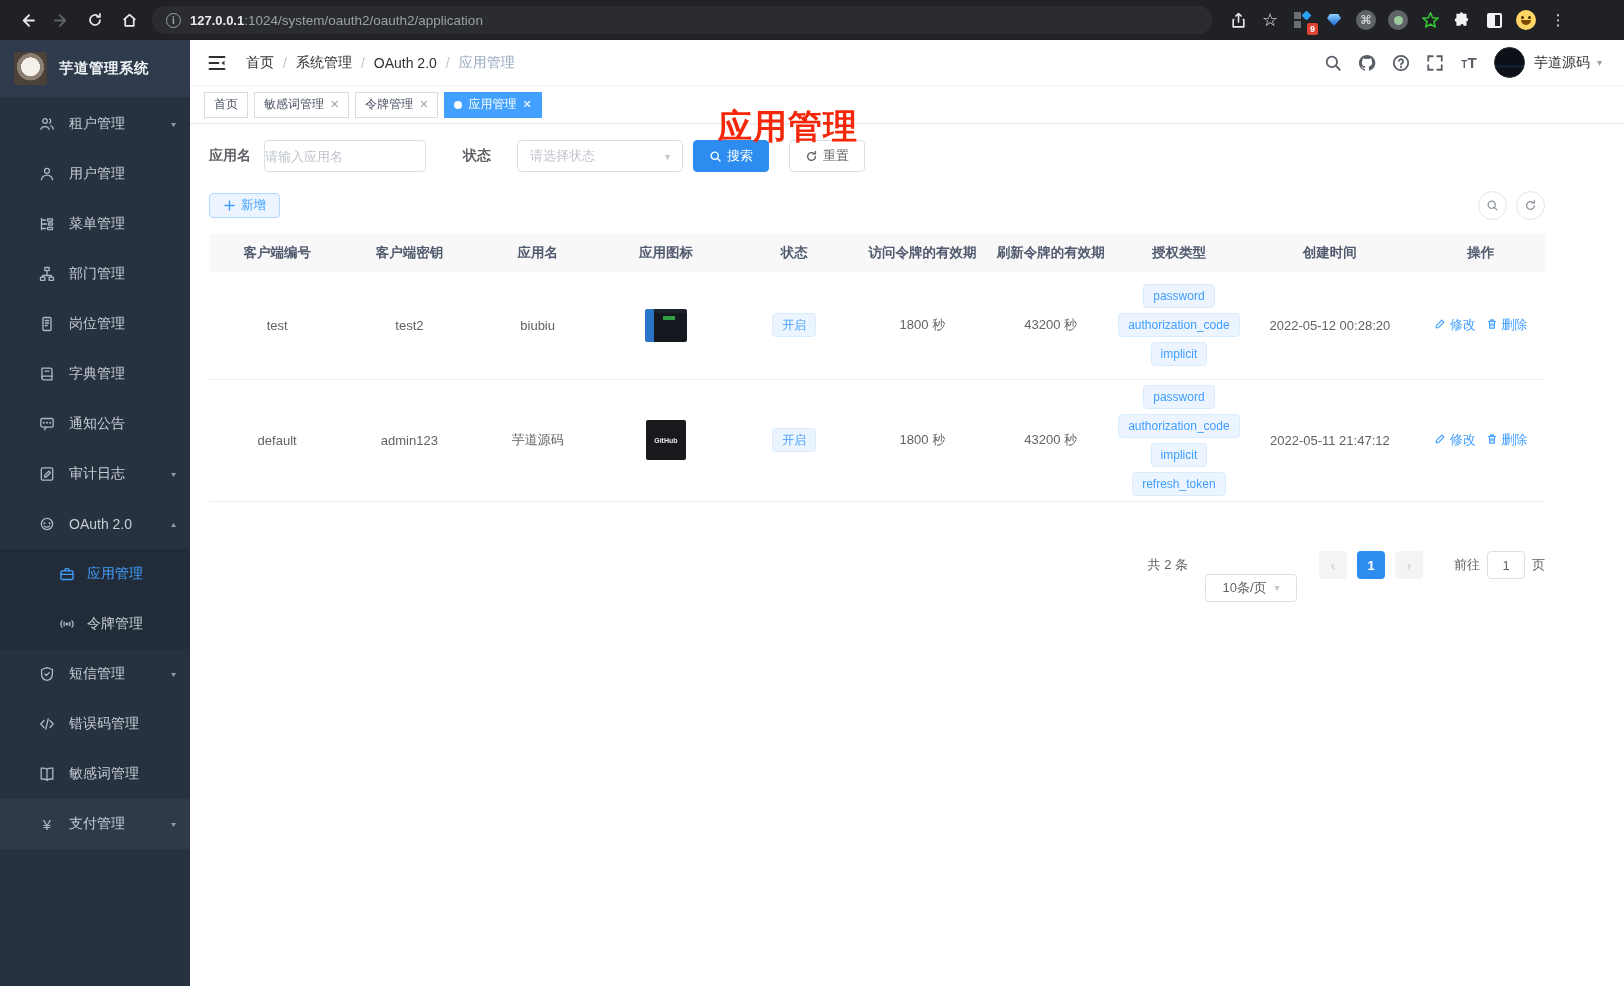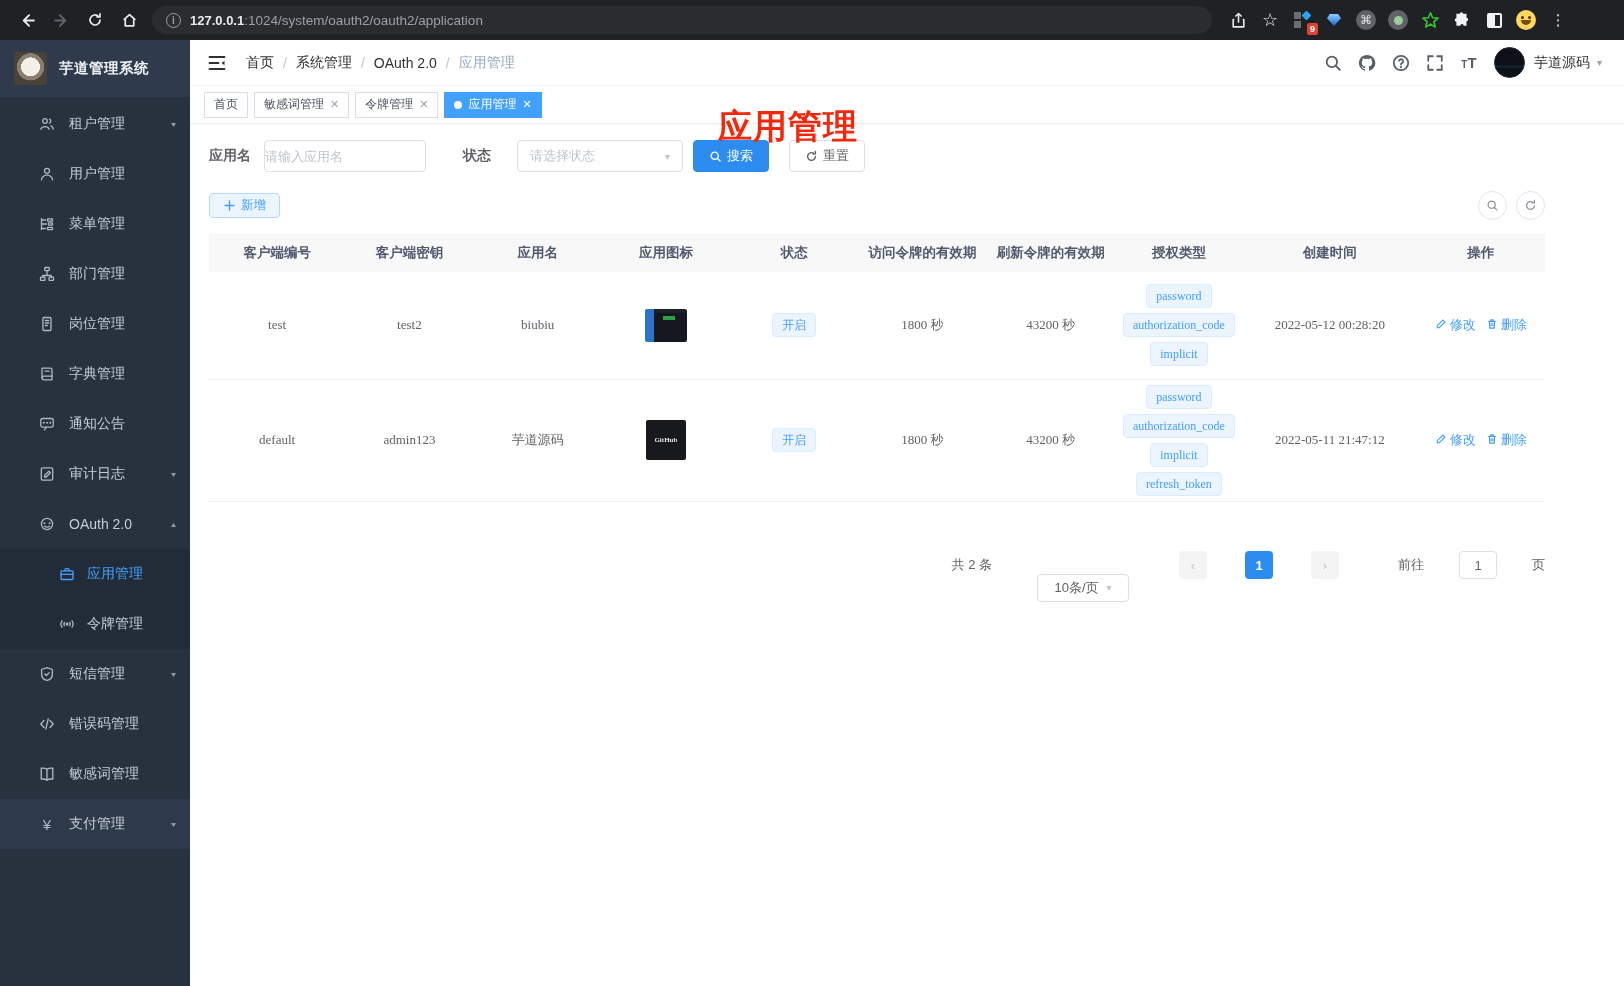--- a/index.html
+++ b/index.html
@@ -123,42 +123,42 @@
   .tool-circles { margin-left:auto; display:flex; }
   .circ { width:29px; height:29px; border-radius:50%; border:1px solid #e3e5e9;
     display:flex; align-items:center; justify-content:center; margin-left:9px; cursor:pointer; }
   .circ svg { width:13px; height:13px; fill:none; stroke:#8a9099; stroke-width:1.5;
     stroke-linecap:round; }
 
   table.grid { width:1336px; margin-top:14px; border-collapse:collapse; table-layout:fixed;
     font-size:13px; color:#606266; }
   table.grid th { background:#f8f8f9; height:38px; font-size:13.5px; font-weight:700;
     color:#515a6e; text-align:center; }
-  table.grid td { text-align:center; border-bottom:1px solid #ebeef5; vertical-align:middle;font-family:Liberation Serif, serif; }
+  table.grid td { text-align:center; border-bottom:1px solid #ebeef5; vertical-align:middle; }
   tr.r1 td { height:107px; }
   tr.r2 td { height:122px; }
   .tag { display:inline-block; background:#ecf5ff; border:1px solid #d9ecff; color:#409eff;
     font-size:12px; line-height:22px; padding:0 9px; border-radius:4px; white-space:nowrap; }
   .grants .tag { margin:2.5px 0; }
   .app-icon-1 { width:42px; height:33px; margin:0 auto; background:#15181e; border-radius:2px;
     background-image:linear-gradient(90deg,#2c74c8 0 9px, transparent 9px),
       linear-gradient(#1d2128 0 4px, transparent 4px);
     background-size:100% 100%; position:relative; }
   .app-icon-1::after { content:""; position:absolute; left:18px; top:7px; width:12px;
     height:4px; background:#2ea043; }
   .app-icon-2 { width:40px; height:40px; margin:0 auto; background:#17191c; border-radius:2px;
     display:flex; align-items:center; justify-content:center; }
   .app-icon-2 span { color:#e6e6e6; font-size:7px; font-weight:700; }
   .op-link { color:#409eff; cursor:pointer; white-space:nowrap; }
   .op-link svg { width:12px; height:12px; fill:none; stroke:#409eff; stroke-width:1.5;
     vertical-align:-1px; }
   .op-gap { display:inline-block; width:10px; }
 
   .pager { width:1336px; margin-top:27px; display:flex; align-items:center;
-    justify-content:flex-end; font-size:13px; color:#606266;gap:28px; }
+    justify-content:flex-end; font-size:13px; color:#606266; }
   .pg-total { margin-right:17px; }
   .pg-size { width:92px; height:28px; border:1px solid #dcdfe6; border-radius:4px;
     display:flex; align-items:center; justify-content:center; color:#606266; cursor:pointer;margin-top:45px; }
   .pg-size .caret2 { color:#c0c4cc; font-size:10px; margin-left:8px; }
   .pg-btn { width:28px; height:28px; border-radius:4px; background:#f4f4f5; color:#c0c4cc;
     display:flex; align-items:center; justify-content:center; font-size:13px; cursor:pointer; }
   .pg-prev { margin-left:22px; } .pg-next { margin-left:10px; }
   .pg-page { width:28px; height:28px; border-radius:4px; background:#2d8cf0; color:#fff;
     display:flex; align-items:center; justify-content:center; margin-left:10px; font-weight:700;
     cursor:pointer; }

